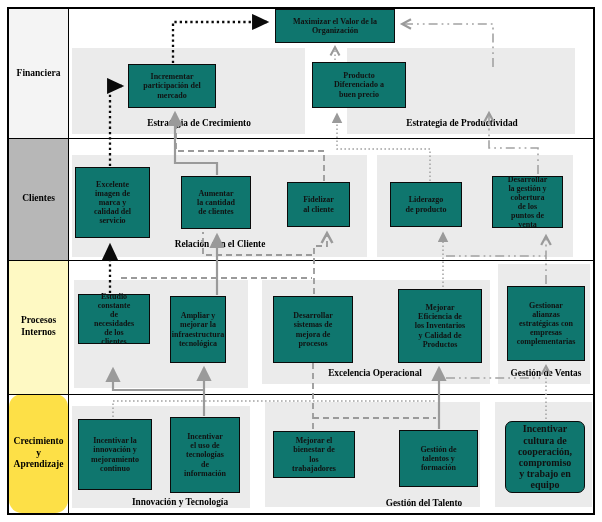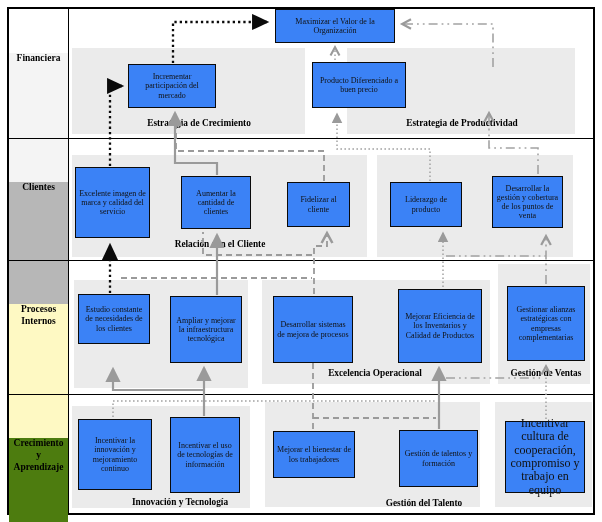--- a/index.html
+++ b/index.html
@@ -1,45 +1,45 @@
 <!DOCTYPE html>
 <html><head>
 <meta charset="utf-8">
 <style>
   html,body{margin:0;padding:0;background:#fff;}
   #stage{position:relative;width:602px;height:522px;background:#fff;
          font-family:"Liberation Serif","DejaVu Serif",serif;overflow:hidden;}
   #frame{position:absolute;left:7px;top:7px;width:584px;height:504px;border:2px solid #000;background:#fff;}
   .hline{position:absolute;left:9px;width:584px;height:0;border-top:1.6px solid #000;}
   .vline{position:absolute;top:9px;height:504px;width:0;border-left:1.6px solid #000;}
-  .pcell{position:absolute;left:9px;width:59px;display:flex;justify-content:center;
-         text-align:center;font-weight:bold;font-size:9.5px;line-height:1.25;padding:0 3px;box-sizing:border-box;margin-top:44px;}
+  .pcell{position:absolute;left:9px;width:59px;display:flex;align-items:center;justify-content:center;
+         text-align:center;font-weight:bold;font-size:9.5px;line-height:1.25;padding:0 3px;box-sizing:border-box;}
   .panel{position:absolute;background:#ebebeb;}
   .zlabel{position:absolute;transform:translate(-50%,-50%);font-weight:bold;font-size:9.3px;white-space:nowrap;color:#000;}
-  .box{position:absolute;background:#3b82f6;border:1.8px solid #0a0a0a;display:flex;align-items:center;justify-content:center;
-       text-align:center;font-size:8px;line-height:1.13;padding:1px 3px;box-sizing:border-box;z-index:3;color:#111;}
-  .box.small{font-size:12px;line-height:1.12;}
+  .box{position:absolute;background:#0f766e;border:1.8px solid #0a0a0a;display:flex;align-items:center;justify-content:center;
+       text-align:center;font-size:8px;line-height:1.13;padding:1px 14px;box-sizing:border-box;z-index:3;color:#111;font-weight:bold;}
+  .box.small{font-size:10px;line-height:1.12;border-radius:7px;}
   #arrows{position:absolute;left:0;top:0;z-index:2;pointer-events:none;}
 </style>
 </head>
 <body>
 
 <div id="stage">
   <div id="frame"></div>
 
   <div class="pcell" style="top:9px;height:129px;background:#f4f4f4;">
       <span>Financiera</span>
     </div>
   <div class="pcell" style="top:138px;height:122px;background:#b7b7b7;">
       <span>Clientes</span>
     </div>
   <div class="pcell" style="top:260px;height:134px;background:#fef9c3;">
       <span>Procesos Internos</span>
     </div>
-  <div class="pcell" style="top:394px;height:119px;background:#4d7c0f;">
+  <div class="pcell" style="top:394px;height:119px;background:#fde047;border-radius:13px;">
       <span>Crecimiento y Aprendizaje</span>
     </div>
 
   <div class="vline" style="left:68px;"></div>
   <div class="hline" style="top:138px;"></div>
   <div class="hline" style="top:260px;"></div>
   <div class="hline" style="top:394px;"></div>
 
   <div class="panel" style="left:72px;top:48px;width:233px;height:86px;"></div>
   <div class="panel" style="left:347px;top:48px;width:228px;height:86px;"></div>
@@ -99,21 +99,21 @@
   <div class="box" style="left:128px;top:64px;width:88px;height:44px;">Incrementar participación del mercado</div>
   <div class="box" style="left:283px;top:62px;width:94px;height:46px;margin-left:29px;">Producto Diferenciado a buen precio</div>
 
   <div class="box" style="left:75px;top:167px;width:75px;height:71px;">Excelente imagen de marca y calidad del servicio</div>
   <div class="box" style="left:181px;top:176px;width:70px;height:53px;">Aumentar la cantidad de clientes</div>
   <div class="box" style="left:287px;top:182px;width:63px;height:45px;">Fidelizar al cliente</div>
   <div class="box" style="left:492px;top:176px;width:71px;height:52px;">Desarrollar la gestión y cobertura de los puntos de venta</div>
   <div class="box" style="left:390px;top:182px;width:72px;height:45px;">Liderazgo de producto</div>
 
   <div class="box" style="left:78px;top:294px;width:72px;height:50px;">Estudio constante de necesidades de los clientes</div>
-  <div class="box" style="left:170px;top:296px;width:72px;height:67px;">Ampliar y mejorar la infraestructura tecnológica</div>
+  <div class="box" style="left:170px;top:296px;width:56px;height:67px;">Ampliar y mejorar la infraestructura tecnológica</div>
   <div class="box" style="left:273px;top:296px;width:80px;height:67px;">Desarrollar sistemas de mejora de procesos</div>
   <div class="box" style="left:398px;top:289px;width:84px;height:74px;">Mejorar Eficiencia de los Inventarios y Calidad de Productos</div>
   <div class="box" style="left:507px;top:286px;width:78px;height:75px;">Gestionar alianzas estratégicas con empresas complementarias</div>
 
   <div class="box" style="left:78px;top:419px;width:74px;height:71px;">Incentivar la innovación y mejoramiento continuo</div>
   <div class="box" style="left:170px;top:417px;width:70px;height:76px;">Incentivar el uso de tecnologías de información</div>
   <div class="box" style="left:273px;top:431px;width:82px;height:47px;">Mejorar el bienestar de los trabajadores</div>
   <div class="box" style="left:399px;top:430px;width:79px;height:57px;">Gestión de talentos y formación</div>
   <div class="box small" style="left:505px;top:421px;width:80px;height:72px;">Incentivar cultura de cooperación, compromiso y trabajo en equipo</div>
 

